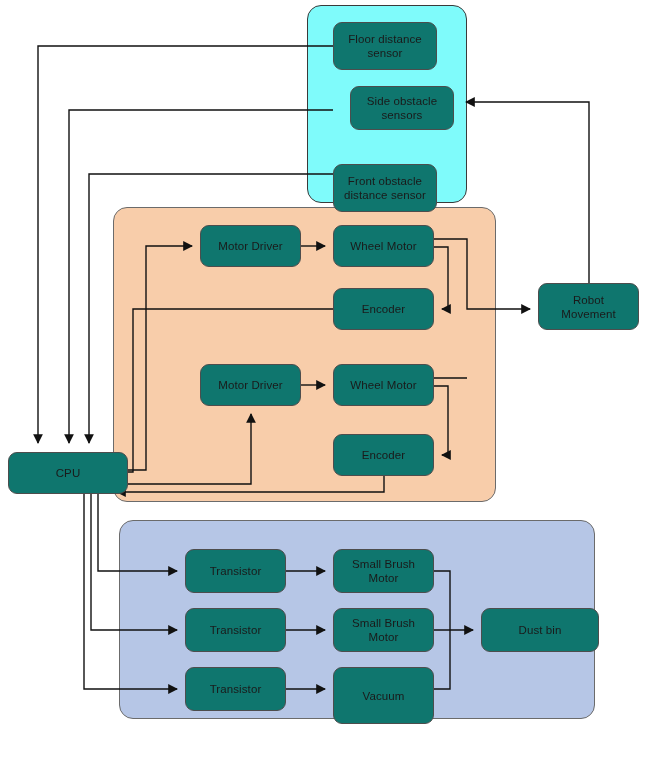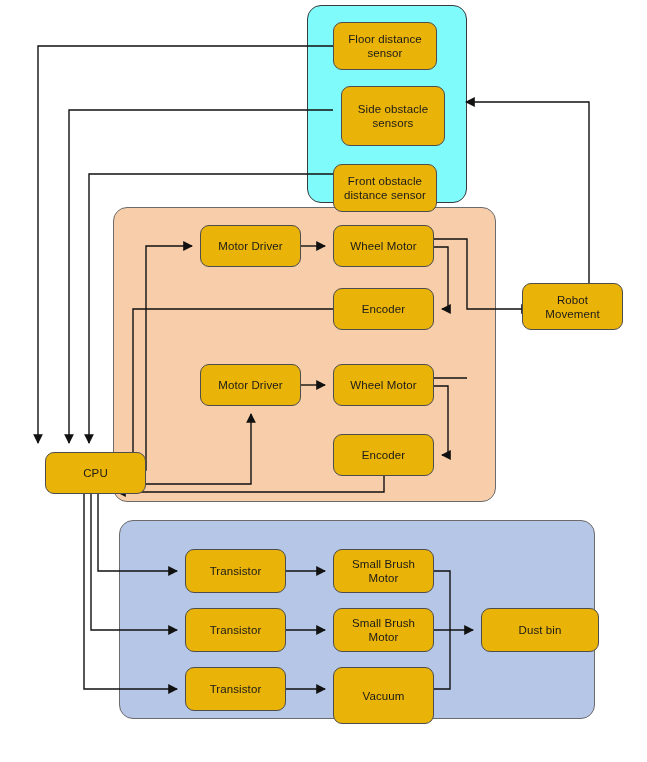--- a/index.html
+++ b/index.html
@@ -26,21 +26,21 @@
   }
   .group-region {
     position: absolute;
     box-sizing: border-box;
     border: 1px solid #555555;
     border-radius: 14px;
   }
   .node {
     position: absolute;
     box-sizing: border-box;
-    background: #eab308;
+    background: #0f766e;
     border: 1px solid #4d4d4d;
     border-radius: 9px;
     display: flex;
     align-items: center;
     justify-content: center;
     text-align: center;
     color: #1a1a1a;
     font-size: 11.5px;
     line-height: 14px;
     letter-spacing: 0.1px;
@@ -101,29 +101,29 @@
       <path d="M 286 571 L 325 571" marker-end="url(#arrow)"></path>
       <path d="M 286 630 L 325 630" marker-end="url(#arrow)"></path>
       <path d="M 286 689 L 325 689" marker-end="url(#arrow)"></path>
 
       <path d="M 434 571 L 450 571 L 450 630"></path>
       <path d="M 434 689 L 450 689 L 450 630"></path>
       <path d="M 434 630 L 473 630" marker-end="url(#arrow)"></path>
     </g>
   </svg>
 
-  <div class="node" id="node-cpu" style="left: 8px; top: 452px; width: 101px; height: 42px; margin-left: 37px;">
+  <div class="node" id="node-cpu" style="left: 8px; top: 452px; width: 120px; height: 42px;">
     <span class="node-label">CPU</span>
   </div>
 
   <div class="node" id="node-floor_sensor" style="left: 333px; top: 22px; width: 104px; height: 48px;">
     <span class="node-label">Floor distance
 sensor</span>
   </div>
-  <div class="node" id="node-side_sensor" style="left: 341px; top: 86px; width: 104px; height: 60px;">
+  <div class="node" id="node-side_sensor" style="left: 350px; top: 86px; width: 104px; height: 44px;">
     <span class="node-label">Side obstacle
 sensors</span>
   </div>
   <div class="node" id="node-front_sensor" style="left: 333px; top: 150px; width: 104px; height: 48px; margin-top: 14px;">
     <span class="node-label">Front obstacle
 distance sensor</span>
   </div>
 
   <div class="node" id="node-motor_driver_1" style="left: 200px; top: 225px; width: 101px; height: 42px;">
     <span class="node-label">Motor Driver</span>
@@ -137,21 +137,21 @@
   <div class="node" id="node-motor_driver_2" style="left: 200px; top: 364px; width: 101px; height: 42px;">
     <span class="node-label">Motor Driver</span>
   </div>
   <div class="node" id="node-wheel_motor_2" style="left: 333px; top: 364px; width: 101px; height: 42px;">
     <span class="node-label">Wheel Motor</span>
   </div>
   <div class="node" id="node-encoder_2" style="left: 333px; top: 434px; width: 101px; height: 42px;">
     <span class="node-label">Encoder</span>
   </div>
 
-  <div class="node" id="node-robot_movement" style="left: 522px; top: 283px; width: 101px; height: 47px; justify-content: center;">
+  <div class="node" id="node-robot_movement" style="left: 538px; top: 283px; width: 101px; height: 47px; justify-content: center;">
     <span class="node-label">Robot
 Movement</span>
   </div>
 
   <div class="node" id="node-transistor_1" style="left: 185px; top: 549px; width: 101px; height: 44px;">
     <span class="node-label">Transistor</span>
   </div>
   <div class="node" id="node-transistor_2" style="left: 185px; top: 608px; width: 101px; height: 44px;">
     <span class="node-label">Transistor</span>
   </div>

